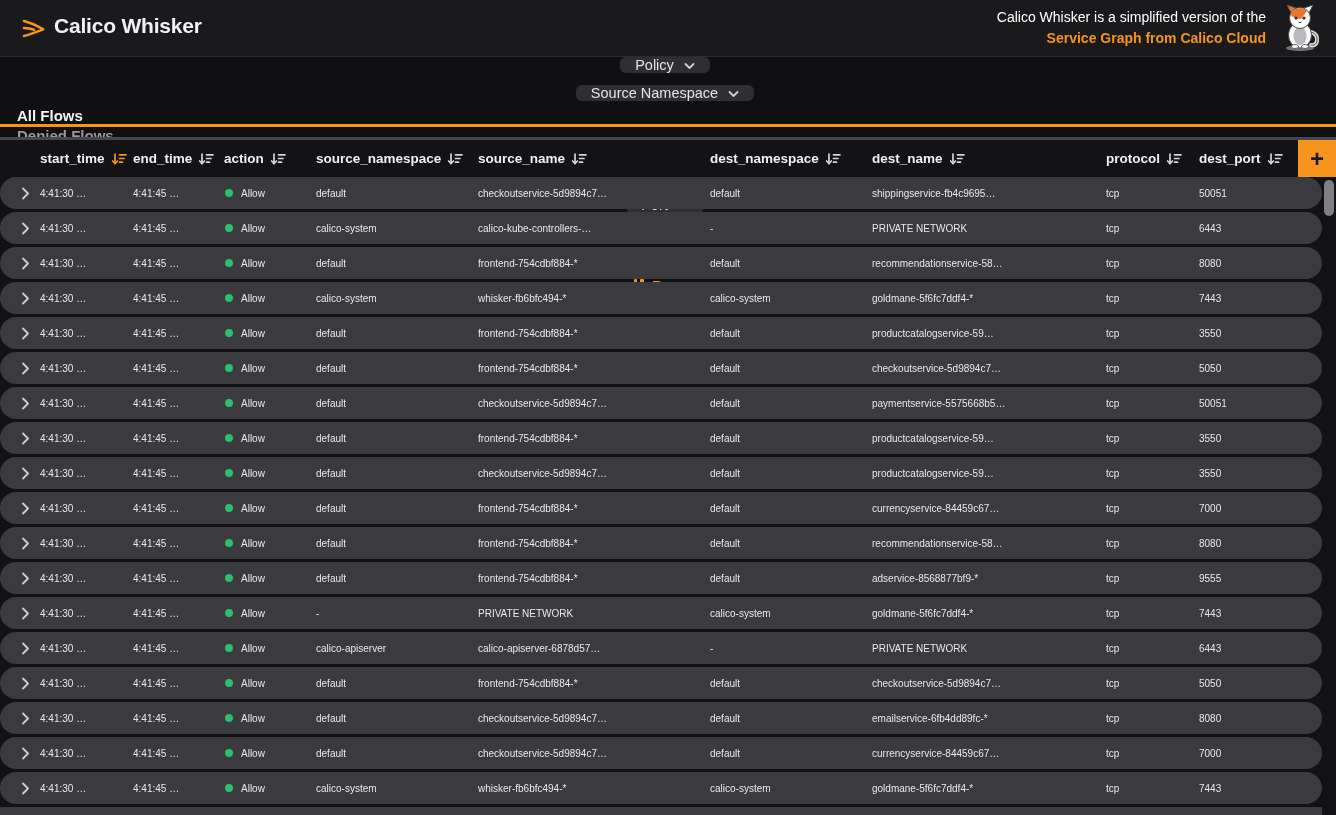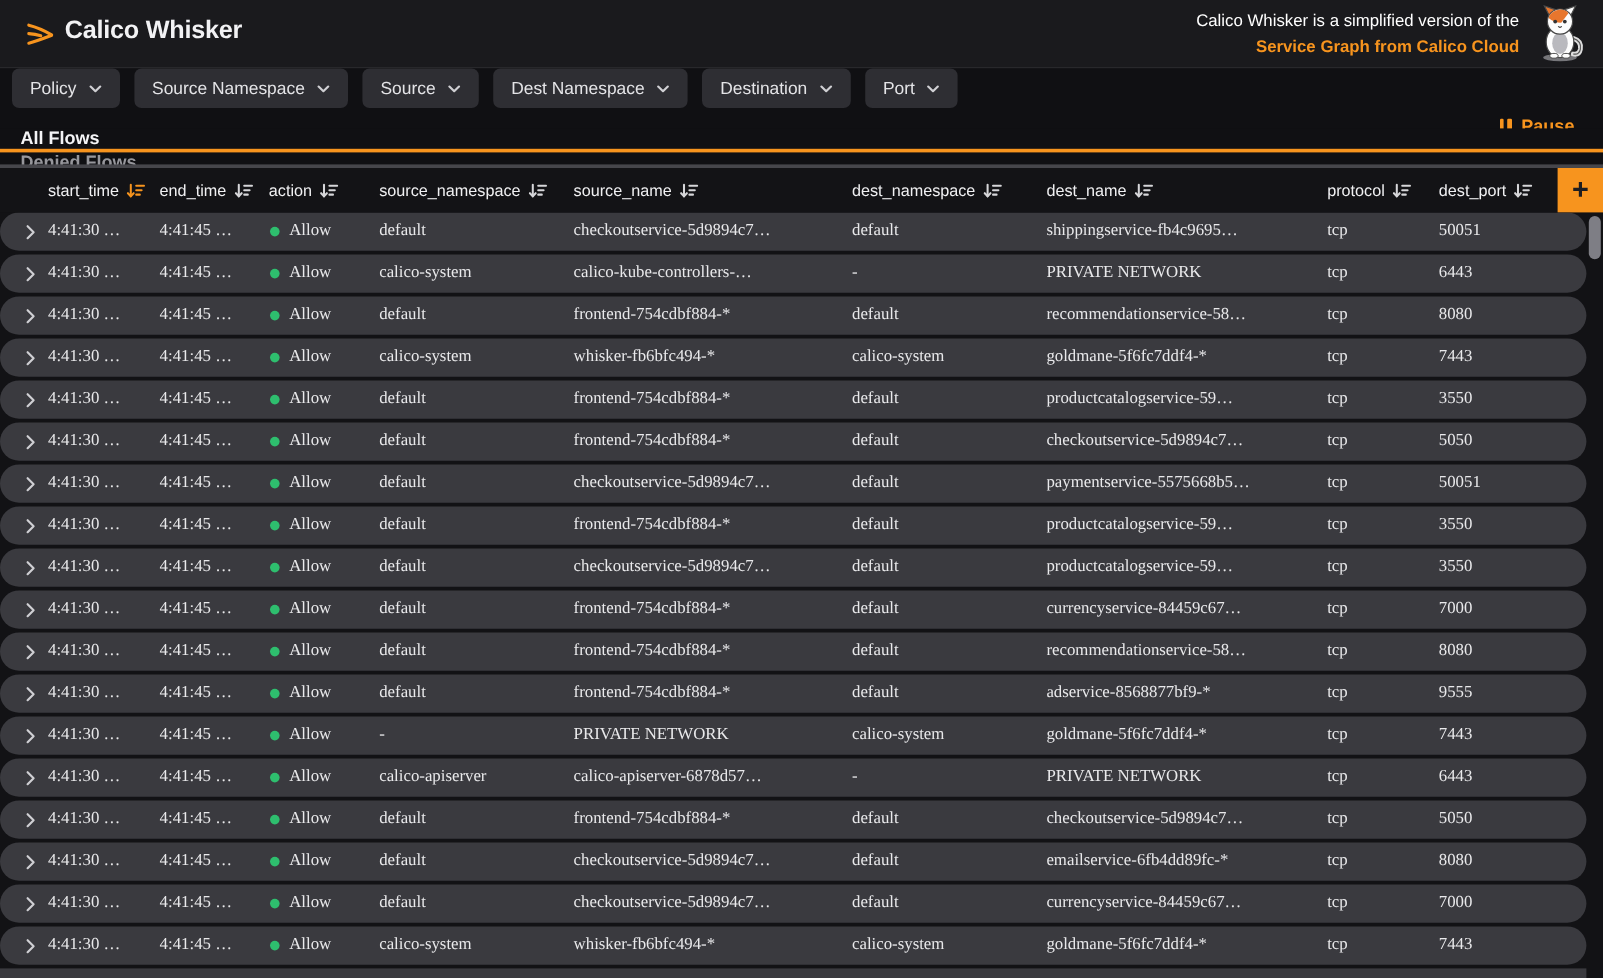--- a/index.html
+++ b/index.html
@@ -31,22 +31,23 @@
   .brand{display:flex;align-items:flex-start;gap:6px;}
   .brand-title{font-size:21px;font-weight:bold;letter-spacing:-0.2px;color:#F2F2F4;}
   .tagline{display:flex;align-items:center;gap:12px;}
   .tagline-text{text-align:right;font-size:14px;line-height:21px;}
   .tagline-line1{color:#ffffff;}
   .tagline-link{color:var(--accent);font-weight:bold;text-decoration:none;cursor:pointer;text-align:right;}
 
   
   .filterbar{
     height:50px;background:var(--panel-bg);
-    display:flex;align-items:flex-start;gap:12px;
+    display:flex;align-items:center;gap:12px;
     padding:0 16px 0 10px;
+    flex-direction:column;
   }
   .filter-btn{
     height:33px;background:var(--btn-bg);border:none;border-radius:6px;
     color:#E4E4E7;font-size:14.5px;font-family:"Liberation Sans", sans-serif;
     display:inline-flex;align-items:center;gap:10px;padding:0 15px;cursor:pointer;
   }
   .filter-btn svg{margin-top:2px;}
   .spacer{flex:1;}
   .pause-btn{
     background:none;border:none;color:var(--accent);font-weight:bold;
@@ -74,37 +75,37 @@
     display:grid;
     grid-template-columns:40px 93px 91px 92px 162px 232px 162px 234px 93px 1fr;
     align-items:center;
   }
   .thead{
     position:relative;height:37px;background:#131316;
   }
   .thead .grid-cols{height:100%;padding-right:40px;}
   .hcell{
     display:flex;align-items:center;gap:6px;
-    font-size:13.5px;font-weight:normal;color:#F0F0F2;cursor:pointer;white-space:nowrap;
+    font-size:13.5px;font-weight:bold;color:#F0F0F2;cursor:pointer;white-space:nowrap;
   }
   .hcell .sort-icon{color:#D6D6D9;flex:none;}
   .hcell.sorted .sort-icon{color:var(--accent);}
   .add-col-btn{
     position:absolute;right:0;top:0;width:38px;height:37px;
     background:var(--accent);border:none;cursor:pointer;
     color:#1D1D20;font-size:24px;font-weight:bold;line-height:1;
     display:flex;align-items:center;justify-content:center;
     font-family:"Liberation Sans", sans-serif;
   }
 
   .tbody{height:638px;overflow:hidden;position:relative;padding-top:0;}
   .rows{width:1322px;}
   .row{
     height:32px;background:var(--row-bg);margin-bottom:3px;cursor:pointer;
-    font-family:Liberation Serif, serif;font-size:14px;color:#E9E9EB;border-radius:16px;
+    font-family:Liberation Sans, sans-serif;font-size:10px;color:#E9E9EB;border-radius:16px;
   }
   .cell{white-space:nowrap;overflow:hidden;}
   .cell.chev{display:flex;justify-content:flex-start;padding-left:21px;color:#CFCFD3;}
   .cell.action{display:flex;align-items:center;gap:8px;}
   .dot{width:8px;height:8px;border-radius:50%;background:var(--allow);flex:none;margin-left:1px;}
   .row-sliver{height:8px;background:var(--row-bg);width:1322px;}
 
   .vscroll{position:absolute;top:0;right:2px;width:10px;height:638px;}
   .vscroll .thumb{width:10px;height:36px;margin-top:3px;background:#7E7E85;border-radius:5px;cursor:pointer;}
 </style>

